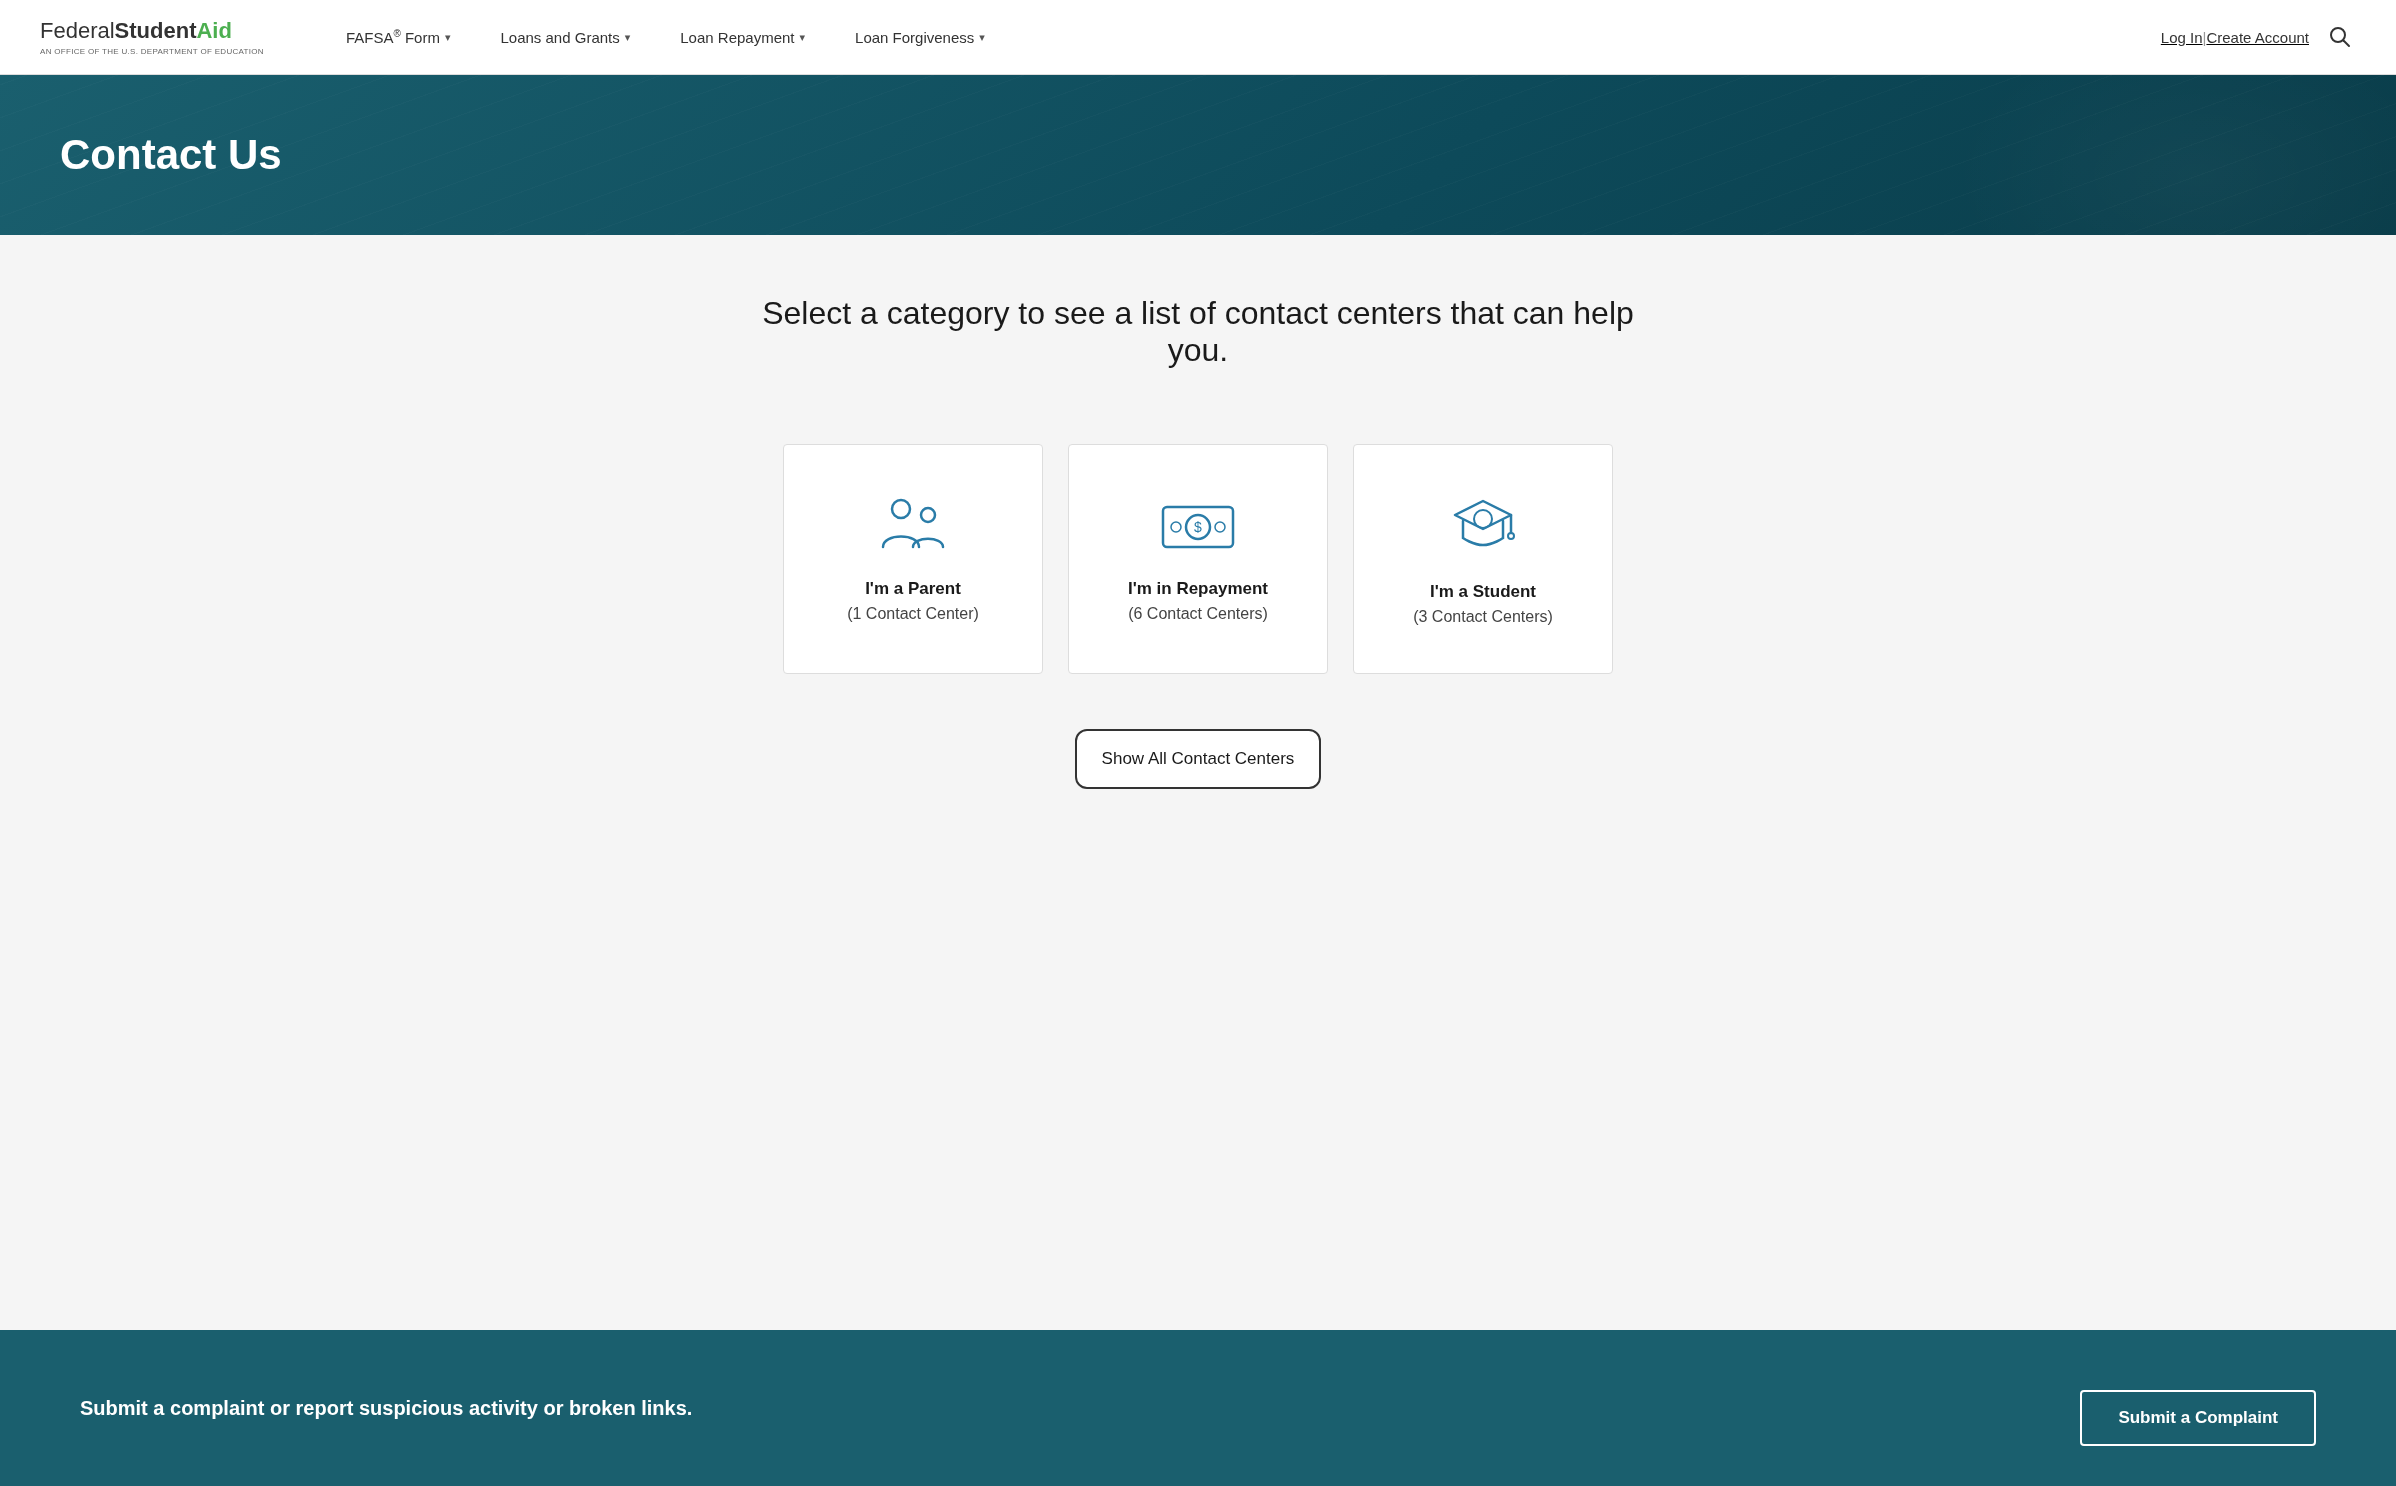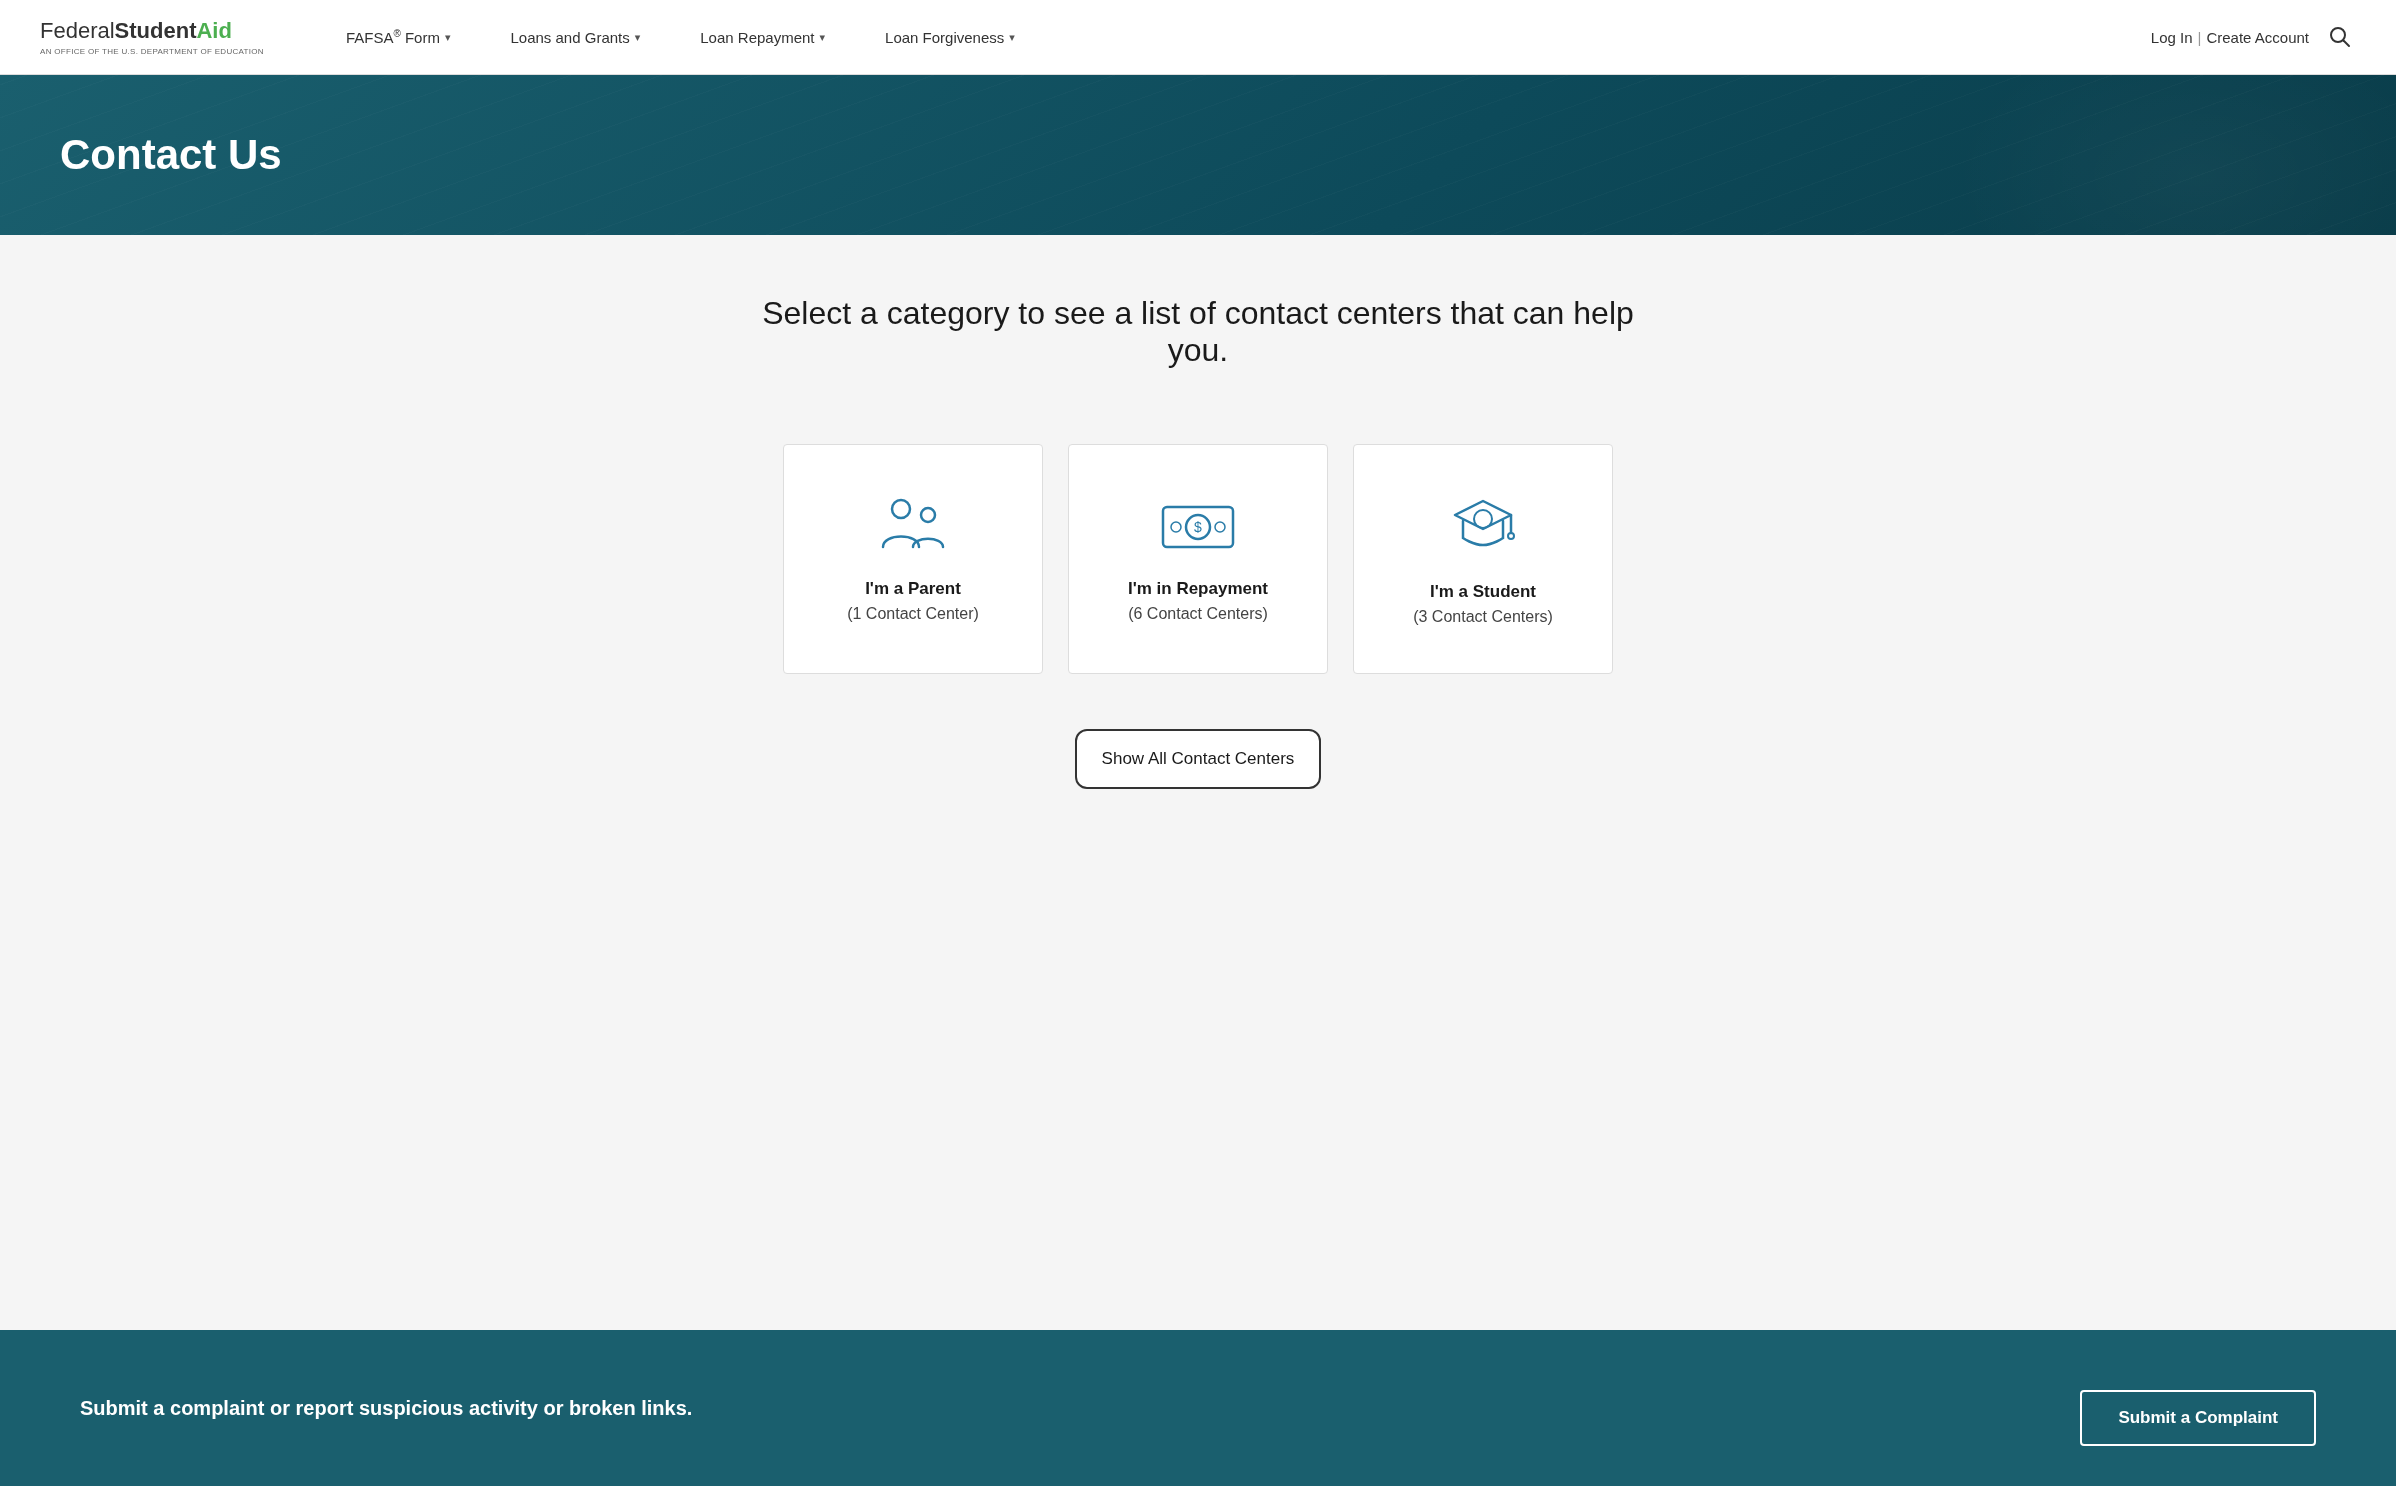--- a/index.html
+++ b/index.html
@@ -56,21 +56,21 @@
       font-size: 8px;
       color: #666;
       text-transform: uppercase;
       letter-spacing: 0.3px;
       margin-top: 2px;
     }
 
     .nav {
       display: flex;
       align-items: center;
-      gap: 16px;
+      gap: 6px;
       flex: 1;
     }
 
     .nav-item {
       display: flex;
       align-items: center;
       gap: 5px;
       padding: 0 22px;
       height: 75px;
       cursor: pointer;
@@ -95,22 +95,22 @@
     .header-right {
       display: flex;
       align-items: center;
       gap: 15px;
       margin-left: auto;
     }
 
     .auth-links {
       display: flex;
       align-items: flex-end;
-      gap: 5px;
       font-size: 15px;
+      text-decoration: underline;
     }
 
     .auth-link {
       color: #333;
       text-decoration: none;
       cursor: pointer;
     }
 
     .auth-separator {
       color: #999;

